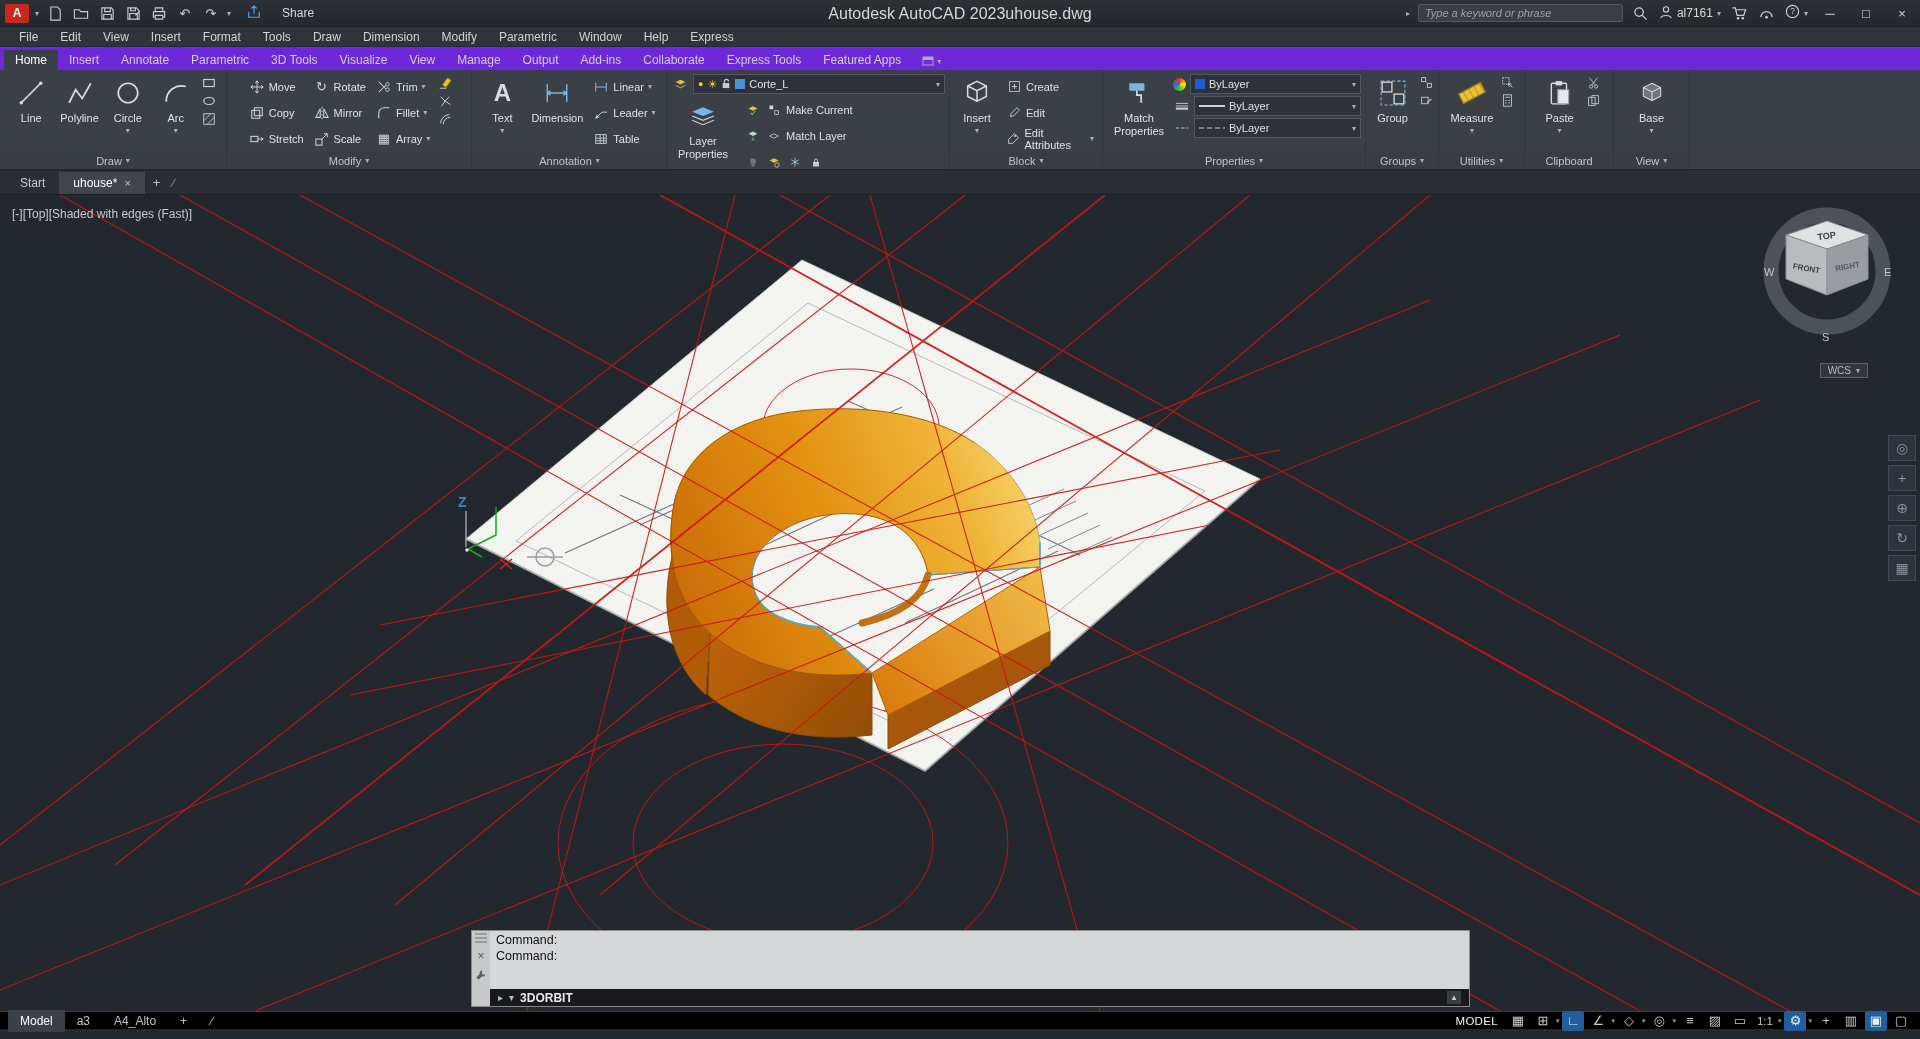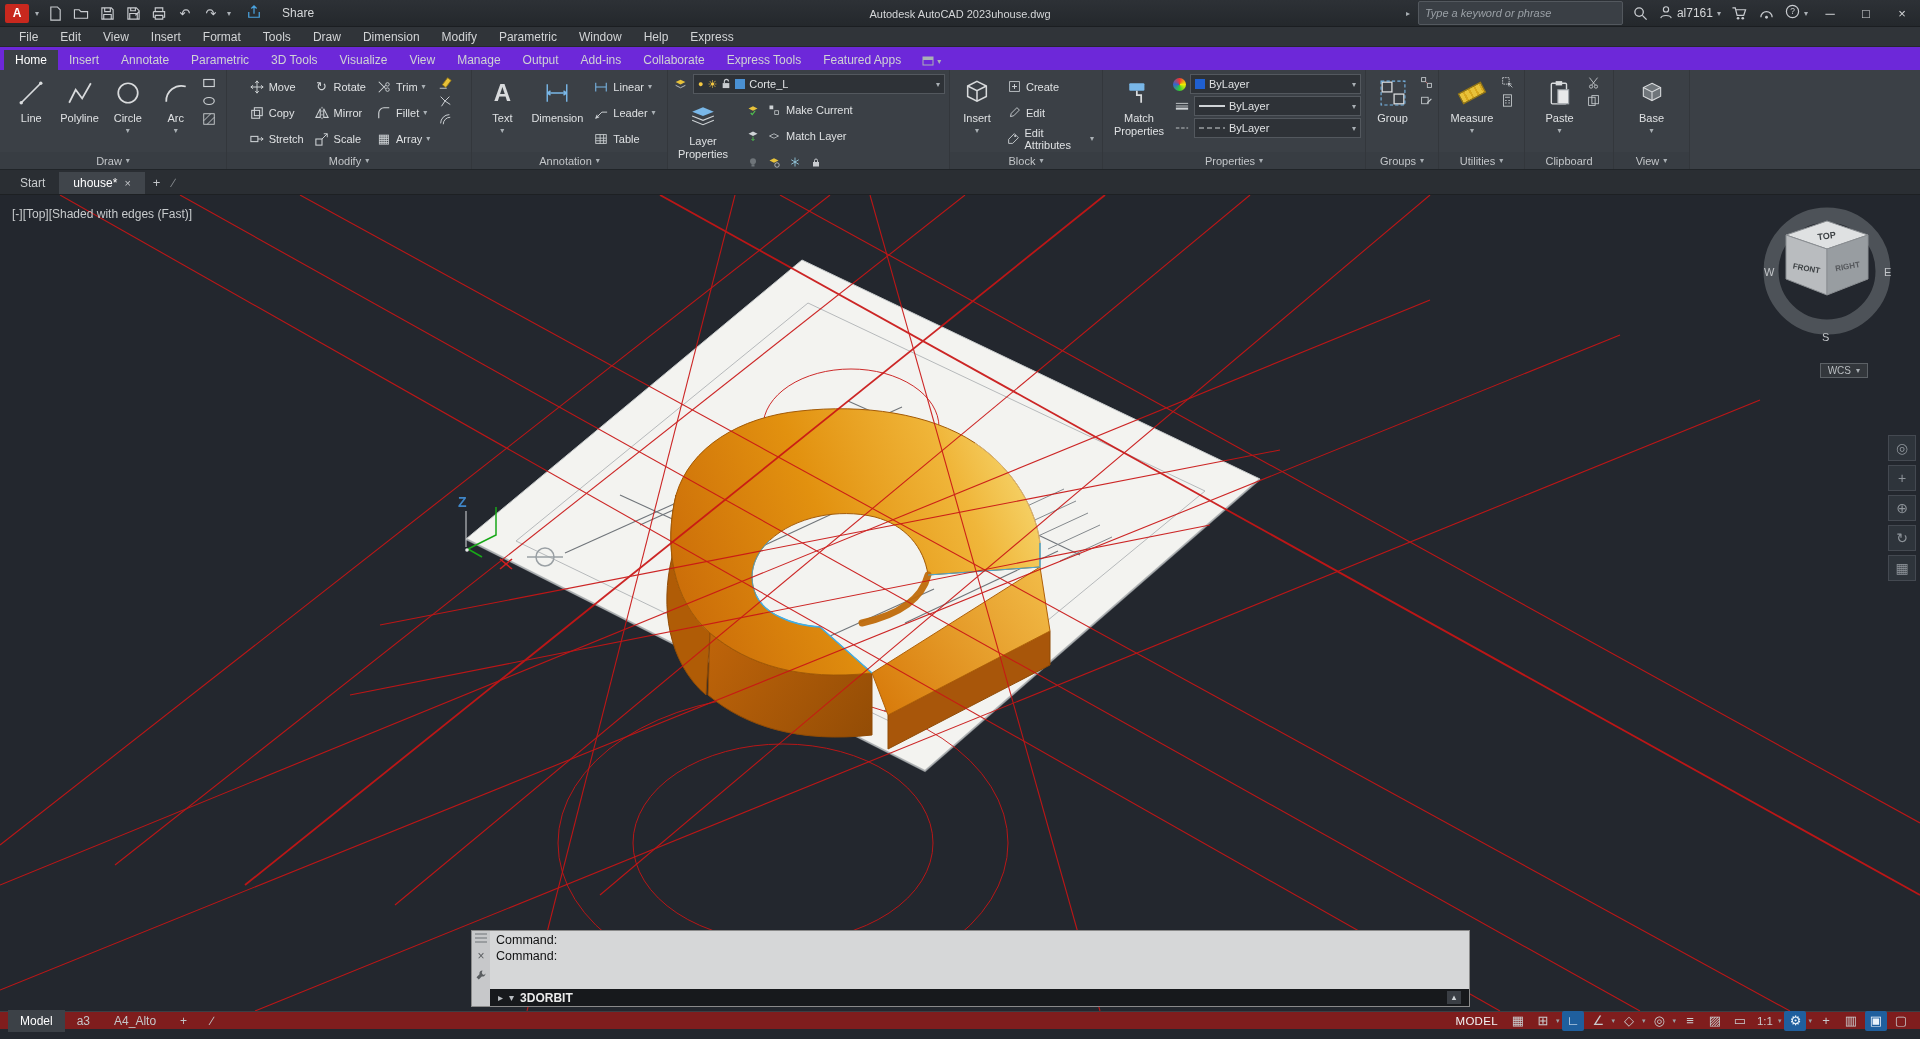--- a/index.html
+++ b/index.html
@@ -7,23 +7,23 @@
   #app{position:relative;width:1920px;height:1039px;overflow:hidden;background:#23272e;color:#d5d7d9;font-size:12px;}
 
   
   .titlebar{position:absolute;left:0;top:0;width:1920px;height:27px;background:linear-gradient(#2d3136,#24282c);display:flex;align-items:center;border-bottom:1px solid #1b1e21;}
   .tb-left{display:flex;align-items:center;gap:6px;padding-left:5px;}
   .logo{width:24px;height:19px;background:#c8281e;border-radius:2px;color:#fff;font-weight:bold;font-size:12px;display:flex;align-items:center;justify-content:center;}
   .qa-ico{width:20px;height:19px;display:flex;align-items:center;justify-content:center;color:#c9ccd0;}
   .qa-ico svg{display:block;}
   .glyphbtn{color:#c9ccd0;font-size:13px;line-height:1;}
   .share{display:flex;align-items:center;gap:21px;color:#d6d8da;margin-left:10px;}
-  .tb-center{position:absolute;left:0;right:0;top:0;height:27px;display:flex;align-items:center;justify-content:center;pointer-events:none;color:#d5d7d9;font-size:11px;border-radius:6px;}
+  .tb-center{position:absolute;left:0;right:0;top:0;height:27px;display:flex;align-items:center;justify-content:center;pointer-events:none;color:#d5d7d9;font-size:16px;border-radius:6px;}
   .tb-right{margin-left:auto;display:flex;align-items:center;gap:8px;padding-right:4px;}
-  .search{width:205px;height:24px;background:#3a3f45;border:1px solid #53585e;border-radius:2px;color:#e3e5e7;font-style:italic;font-size:11px;padding:0 6px;outline:none;}
+  .search{width:205px;height:18px;background:#3a3f45;border:1px solid #53585e;border-radius:2px;color:#e3e5e7;font-style:italic;font-size:11px;padding:0 6px;outline:none;}
   .search::placeholder{color:#9aa0a6;font-style:italic;}
   .user{display:flex;align-items:center;gap:4px;color:#d5d7d9;text-align:right;}
   .winbtn{width:28px;height:25px;display:flex;align-items:center;justify-content:center;color:#d5d7d9;font-size:13px;}
   .caret{font-size:8px;color:#aab0b5;}
 
   
   .menubar{position:absolute;left:0;top:27px;width:1920px;height:20px;background:#303439;display:flex;align-items:center;padding-left:8px;border-bottom:1px solid #26292d;}
   .menu-item{padding:0 11px;color:#d2d4d6;line-height:20px;text-align:center;}
 
   
@@ -72,21 +72,21 @@
   .cmdwin{position:absolute;left:471px;top:735px;width:999px;height:77px;border:1px solid #8a8a8a;display:flex;background:#d6d7d8;}
   .cmd-strip{width:18px;background:#c7c8ca;display:flex;flex-direction:column;align-items:center;padding-top:2px;gap:6px;color:#5a5d60;}
   .cmd-handle{width:12px;height:10px;background:repeating-linear-gradient(0deg,#9a9da0 0 2px,transparent 2px 4px);}
   .cmd-main{flex:1;display:flex;flex-direction:column;}
   .cmd-text{flex:1;padding:2px 6px;font-family:"DejaVu Sans Mono",monospace;font-size:12.5px;color:#101112;display:flex;flex-direction:column;justify-content:flex-start;line-height:1.25;}
   .cmd-bar{height:17px;background:#17191c;display:flex;align-items:center;gap:6px;padding:0 8px;font-family:"DejaVu Sans Mono",monospace;font-size:12px;color:#ececec;font-weight:bold;}
   .cmd-bar .c{color:#b9bdc1;font-weight:normal;font-size:10px;}
   .cmd-scroll{margin-left:auto;width:14px;height:13px;background:#3a3e44;color:#cfd3d6;display:flex;align-items:center;justify-content:center;font-size:8px;}
 
   
-  .statusbar{position:absolute;left:0;top:1011px;width:1920px;height:18px;background:#7f1d1d;border-top:1px solid #3a3f45;display:flex;align-items:center;padding:0 8px;}
+  .statusbar{position:absolute;left:0;top:1011px;width:1920px;height:18px;background:#000000;border-top:1px solid #3a3f45;display:flex;align-items:center;padding:0 8px;}
   .sb-tab{padding:4px 12px;color:#c3c6c9;}
   .sb-tab.active{background:#3c4147;color:#fff;}
   .sb-right{margin-left:auto;display:flex;align-items:center;gap:3px;}
   .sbi{min-width:22px;height:20px;display:flex;align-items:center;justify-content:center;color:#c9cbcd;font-size:13px;border-radius:2px;}
   .sbi.on{background:#1f5f9e;color:#eaf3fb;}
   .sb-model{color:#f2f3f4;font-size:11.5px;padding:0 6px;letter-spacing:.3px;}
   .sb-scale{color:#c9cbcd;font-size:11.5px;padding:0 3px;}
   .sbc{font-size:7px;color:#9aa0a5;margin-left:-1px;}
 </style>
 </head>

